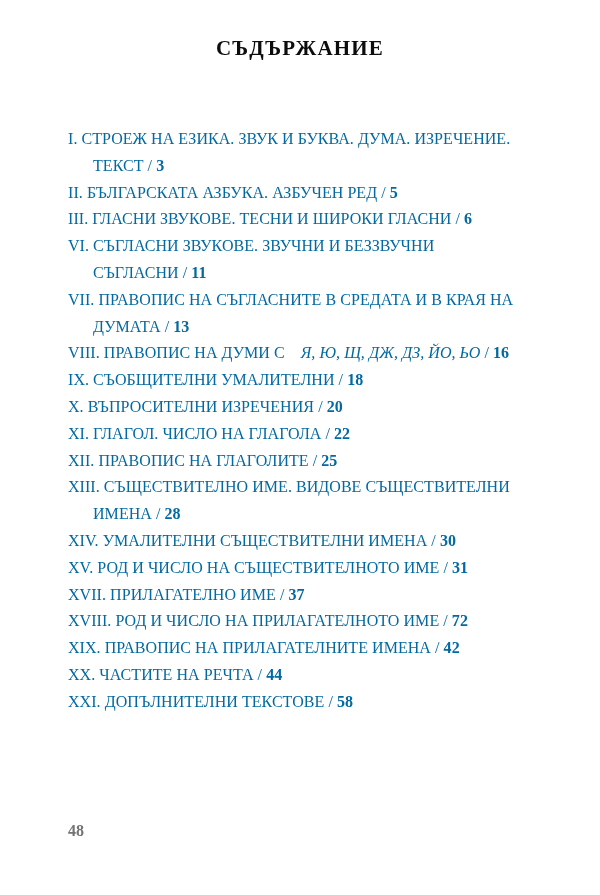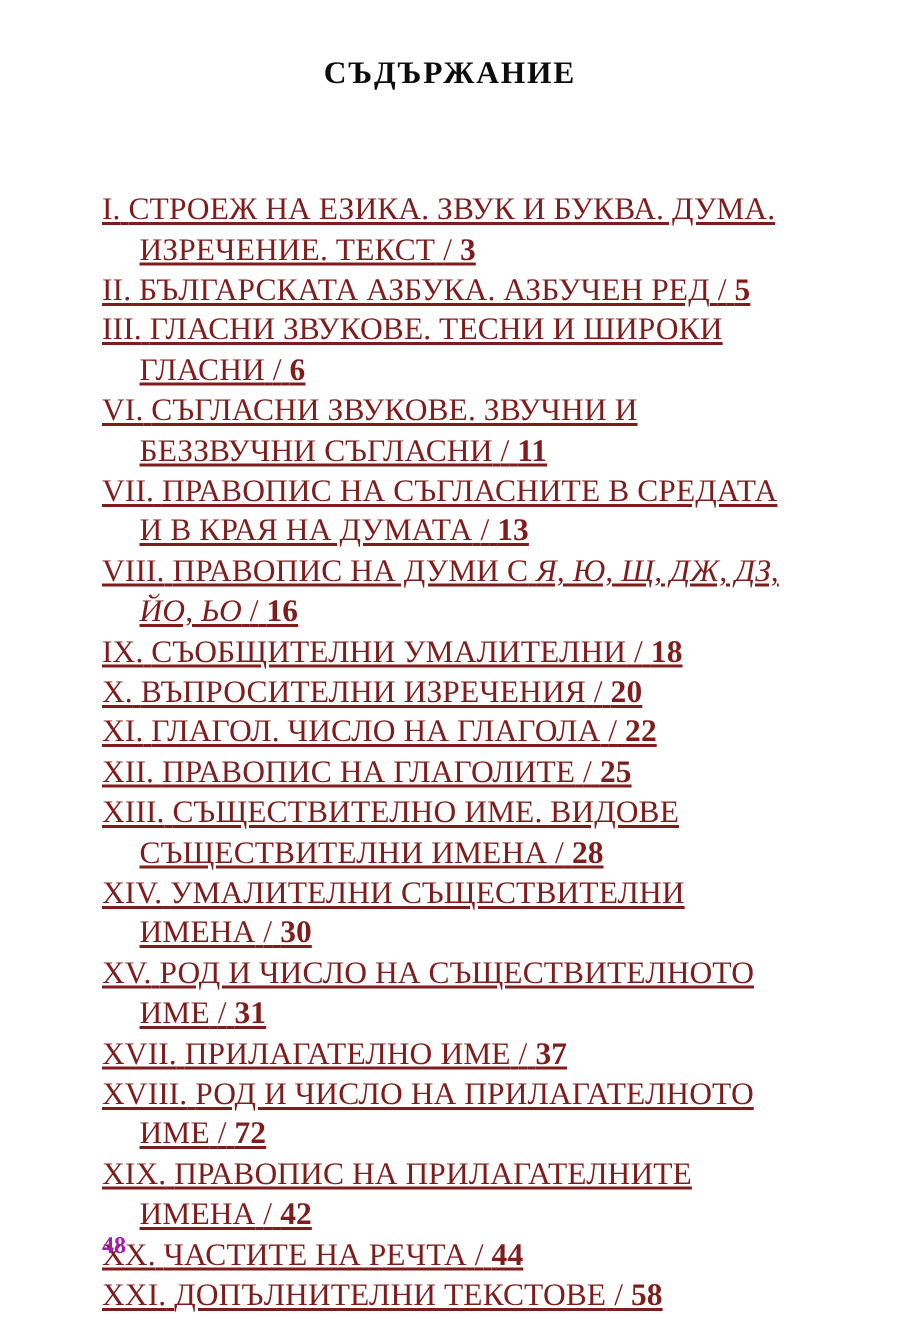--- a/index.html
+++ b/index.html
@@ -33,42 +33,42 @@
   .toc-list {
     list-style: none;
     margin: 0;
     padding: 0;
     position: absolute;
     top: 126px;
     left: 68px;
     width: 452px;
   }
   .toc-entry {
-    font-size: 21px;
+    font-size: 16px;
     line-height: 26.8px;
-    color: #7f1d1d;
+    color: #0369a1;
     padding-left: 25px;
     text-indent: -25px;
     letter-spacing: 0.05px;
     white-space: normal;
-    text-decoration: underline;
   }
   .toc-entry .pg {
     font-weight: bold;
   }
   .toc-entry .it {
     font-style: italic;
+    margin-left: 12px;
   }
   .folio {
     position: absolute;
     left: 68px;
     top: 822px;
     font-size: 16px;
     font-weight: bold;
-    color: #a21caf;
+    color: #737373;
   }
 </style>
 </head>
 <body>
 
 <div class="page">
 
   <h1 class="toc-title">СЪДЪРЖАНИЕ</h1>
 
   <ul class="toc-list">

